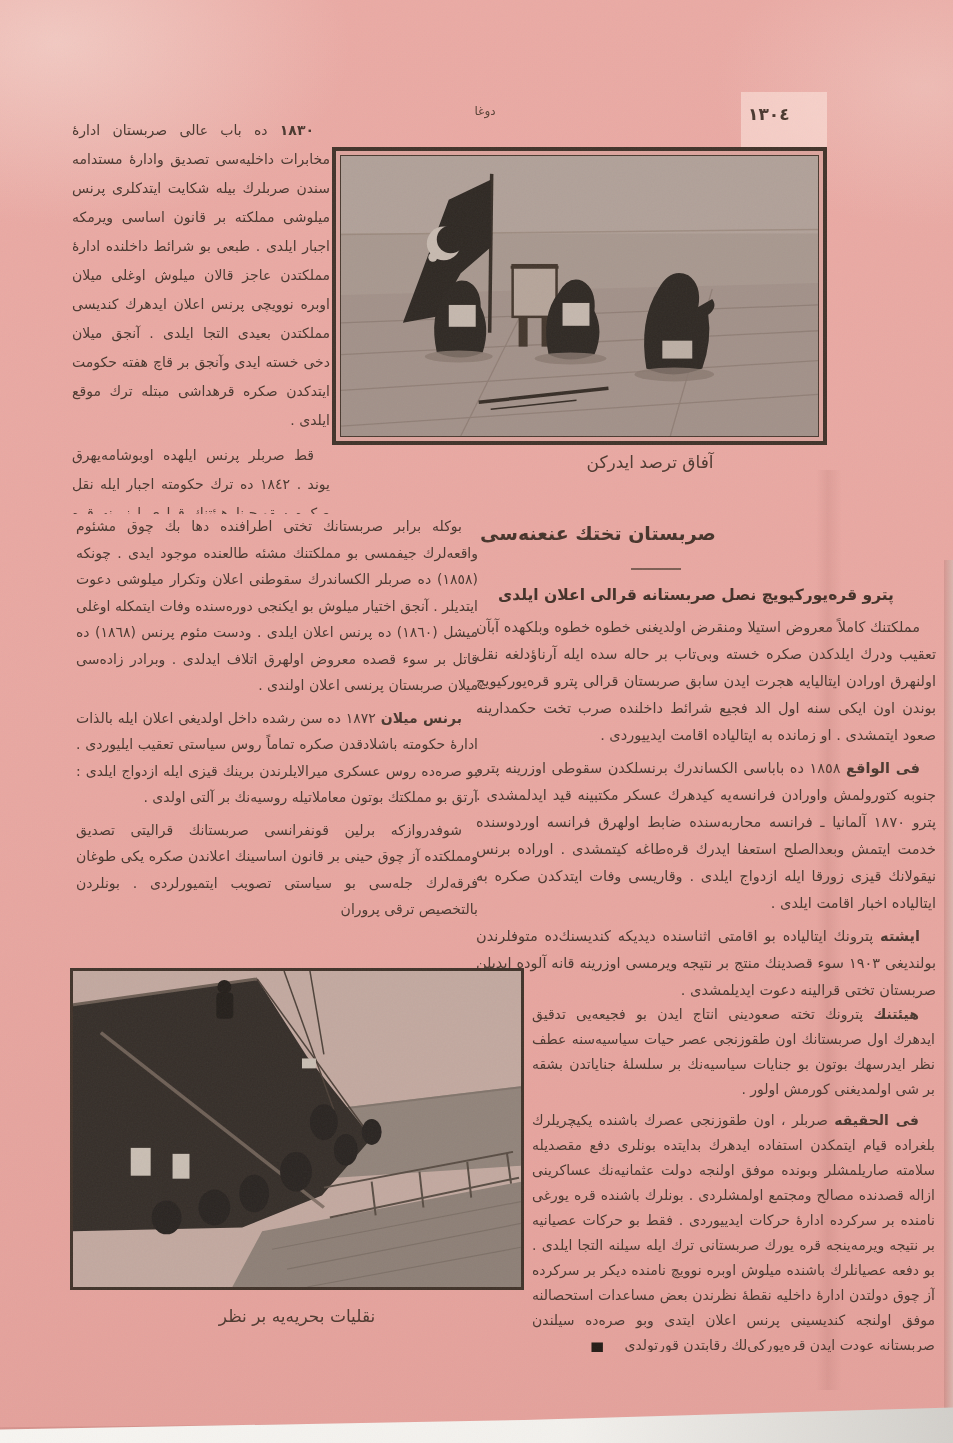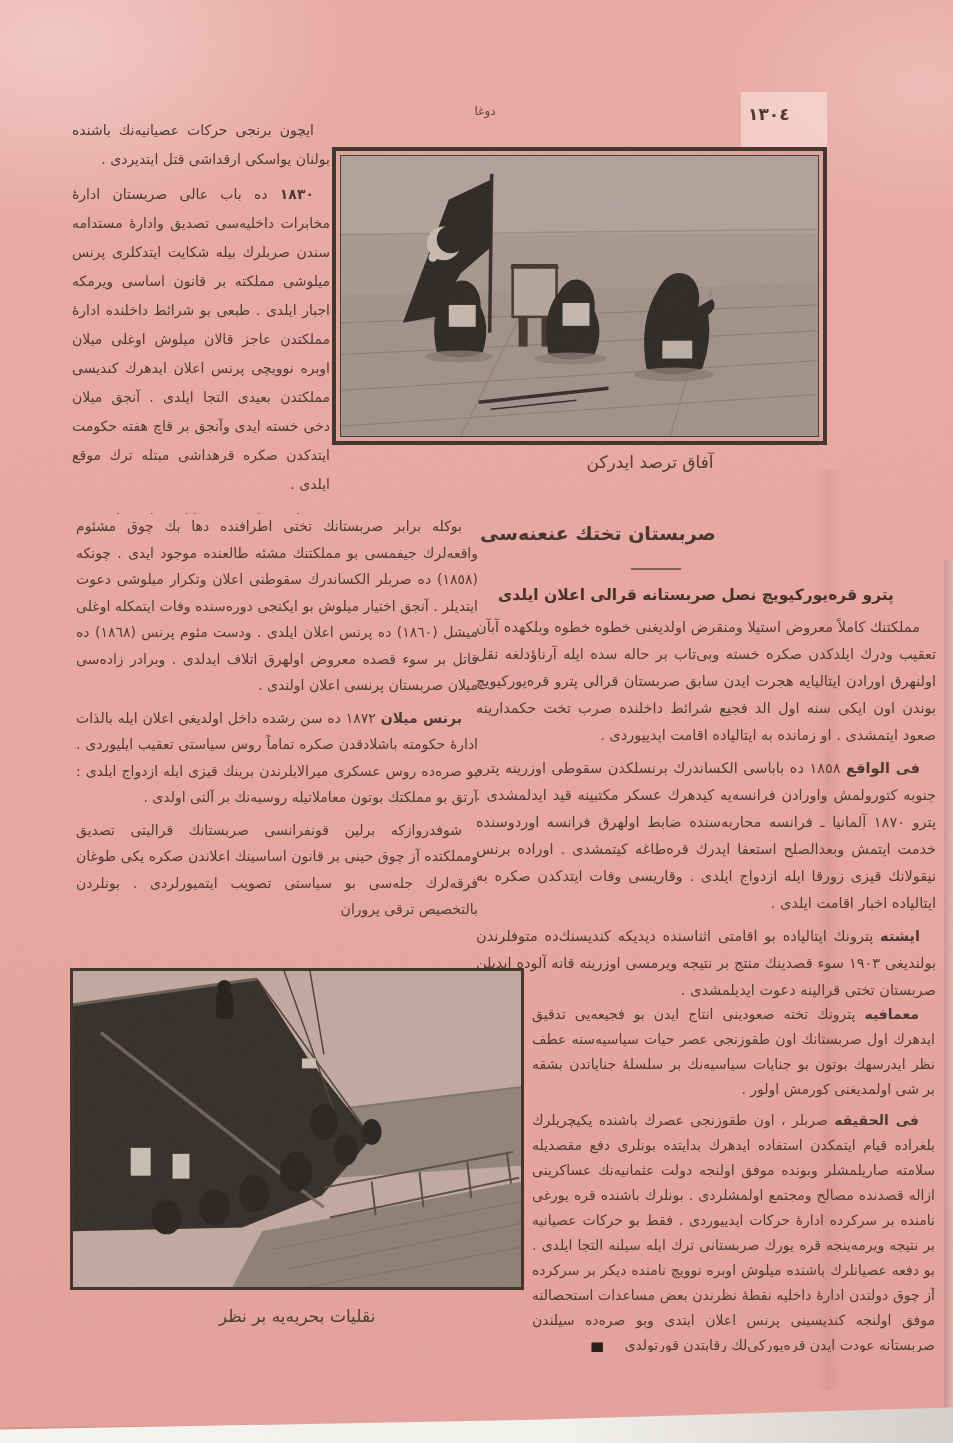--- a/index.html
+++ b/index.html
@@ -118,39 +118,38 @@
       <rect x="0" y="0" width="478" height="282" filter="url(#n1)" opacity=".16"></rect>
     </svg>
   </div>
   <div class="caption caption-top">آفاق ترصد ايدركن</div>
 
   <div class="section-title">صربستان تختك عنعنه‌سى</div>
   <div class="section-rule"></div>
   <div class="subheadline" dir="rtl">پترو قره‌يوركيويچ نصل صربستانه قرالى اعلان ايلدى</div>
 
   <div class="col col-left-narrow">
-    <p><b></b><span>ايچون برنجى حركات عصيانيه‌نك باشنده بولنان يواسكى ارقداشى قتل ايتديردى .</span></p>
     <p><b>١٨٣٠</b><span> ده باب عالى صربستان ادارهٔ مخابرات داخليه‌سى تصديق وادارهٔ مستدامه سندن صربلرك بيله شكايت ايتدكلرى پرنس ميلوشى مملكته بر قانون اساسى ويرمكه اجبار ايلدى . طبعى بو شرائط داخلنده ادارهٔ مملكتدن عاجز قالان ميلوش اوغلى ميلان اوبره نوويچى پرنس اعلان ايدهرك كنديسى مملكتدن بعيدى التجا ايلدى . آنجق ميلان دخى خسته ايدى وآنجق بر قاچ هفته حكومت ايتدكدن صكره قرهداشى مبتله ترك موقع ايلدى .</span></p>
     <p><b></b><span>قط صربلر پرنس ايلهده اوبوشامه‌يهرق يوند . ١٨٤٢ ده ترك حكومته اجبار ايله نقل صكره سقويجينا هيئتنك قرارى اوزرينه قره يوركنك ايكنجى اوغلى الكساندر قره‌يوركيويچى پرنس اعلان ايتديلر .</span></p>
   </div>
 
   <div class="col col-left-wide">
     <p><b></b><span>بوكله برابر صربستانك تختى اطرافنده دها بك چوق مشئوم واقعه‌لرك جيفمسى بو مملكتنك مشئه طالعنده موجود ايدى . چونكه (١٨٥٨) ده صربلر الكساندرك سقوطنى اعلان وتكرار ميلوشى دعوت ايتديلر . آنجق اختيار ميلوش بو ايكنجى دوره‌سنده وفات ايتمكله اوغلى ميشل (١٨٦٠) ده پرنس اعلان ايلدى . ودست مئوم پرنس (١٨٦٨) ده قاتل بر سوء قصده معروض اولهرق اتلاف ايدلدى . وبرادر زاده‌سى ميلان صربستان پرنسى اعلان اولندى .</span></p>
     <p><b>برنس ميلان</b><span> ١٨٧٢ ده سن رشده داخل اولديغى اعلان ايله بالذات ادارهٔ حكومته باشلادقدن صكره تماماً روس سياستى تعقيب ايليوردى . بو صره‌ده روس عسكرى ميرالايلرندن برينك قيزى ايله ازدواج ايلدى : آرتق بو مملكتك بوتون معاملاتيله روسيه‌نك بر آلتى اولدى .</span></p>
     <p><b></b><span>شوفدروازكه برلين قونفرانسى صربستانك قراليتى تصديق ومملكتده آز چوق حينى بر قانون اساسينك اعلاندن صكره يكى طوغان فرقه‌لرك جله‌سى بو سياستى تصويب ايتميورلردى . بونلردن بالتخصيص ترقى پروران</span></p>
   </div>
 
   <div class="col col-right-upper">
     <p><b></b><span>مملكتنك كاملاً معروض استيلا ومنقرض اولديغنى خطوه خطوه وبلكهده آبآن تعقيب ودرك ايلدكدن صكره خسته وبى‌تاب بر حاله سده ايله آرناؤدلغه نقل اولنهرق اورادن ايتاليايه هجرت ايدن سابق صربستان قرالى پترو قره‌يوركيويچ بوندن اون ايكى سنه اول الد فجيع شرائط داخلنده صرب تخت حكمدارينه صعود ايتمشدى . او زمانده به ايتالياده اقامت ايدييوردى .</span></p>
     <p><b>فى الواقع</b><span> ١٨٥٨ ده باباسى الكساندرك برنسلكدن سقوطى اوزرينه پترو جنوبه كتورولمش واورادن فرانسه‌يه كيدهرك عسكر مكتبينه قيد ايدلمشدى . پترو ١٨٧٠ آلمانيا ـ فرانسه محاربه‌سنده ضابط اولهرق فرانسه اوردوسنده خدمت ايتمش وبعدالصلح استعفا ايدرك قره‌طاغه كيتمشدى . اوراده برنس نيقولانك قيزى زورقا ايله ازدواج ايلدى . وقاريسى وفات ايتدكدن صكره به ايتالياده اخبار اقامت ايلدى .</span></p>
     <p><b>ايشته</b><span> پترونك ايتالياده بو اقامتى اثناسنده ديديكه كنديسنك‌ده متوفلرندن بولنديغى ١٩٠٣ سوء قصدينك منتج بر نتيجه ويرمسى اوزرينه قانه آلوده ايديلن صربستان تختى قرالينه دعوت ايديلمشدى .</span></p>
   </div>
 
   <div class="col col-right-lower">
-    <p><b>معمافيه</b><span> پترونك تخته صعودينى انتاج ايدن بو فجيعه‌يى تدقيق ايدهرك اول صربستانك اون طقوزنجى عصر حيات سياسيه‌سنه عطف نظر ايدرسهك بوتون بو جنايات سياسيه‌نك بر سلسلهٔ جناياتدن بشقه بر شى اولمديغنى كورمش اولور .</span></p>
+    <p><b>هيئتنك</b><span> پترونك تخته صعودينى انتاج ايدن بو فجيعه‌يى تدقيق ايدهرك اول صربستانك اون طقوزنجى عصر حيات سياسيه‌سنه عطف نظر ايدرسهك بوتون بو جنايات سياسيه‌نك بر سلسلهٔ جناياتدن بشقه بر شى اولمديغنى كورمش اولور .</span></p>
     <p><b>فى الحقيقه</b><span> صربلر ، اون طقوزنجى عصرك باشنده يكيچريلرك بلغراده قيام ايتمكدن استفاده ايدهرك بدايتده بونلرى دفع مقصديله سلامته صاريلمشلر وبونده موفق اولنجه دولت عثمانيه‌نك عساكرينى ازاله قصدنده مصالح ومجتمع اولمشلردى . بونلرك باشنده قره يورغى نامنده بر سركرده ادارهٔ حركات ايدييوردى . فقط بو حركات عصيانيه بر نتيجه ويرمه‌ينجه قره يورك صربستانى ترك ايله سيلنه التجا ايلدى . بو دفعه عصيانلرك باشنده ميلوش اوبره نوويچ نامنده ديكر بر سركرده آز چوق دولتدن ادارهٔ داخليه نقطهٔ نظرندن بعض مساعدات استحصالنه موفق اولنجه كنديسينى پرنس اعلان ايتدى وبو صره‌ده سيلندن صربستانه عودت ايدن قره‌يوركى‌لك رقابتدن قورتولدى</span>&nbsp;<span class="end-mark">■</span></p>
   </div>
 
   <div class="photo-frame-bottom">
     <svg viewBox="0 0 450 318" preserveAspectRatio="none">
       <defs>
         <filter id="n2" x="0" y="0" width="100%" height="100%">
           <feTurbulence type="fractalNoise" baseFrequency="0.5" numOctaves="2" result="t2"></feTurbulence>
           <feColorMatrix in="t2" type="matrix" values="0 0 0 0 0.25  0 0 0 0 0.2  0 0 0 0 0.17  0 0 0 0.35 0"></feColorMatrix>
         </filter>

